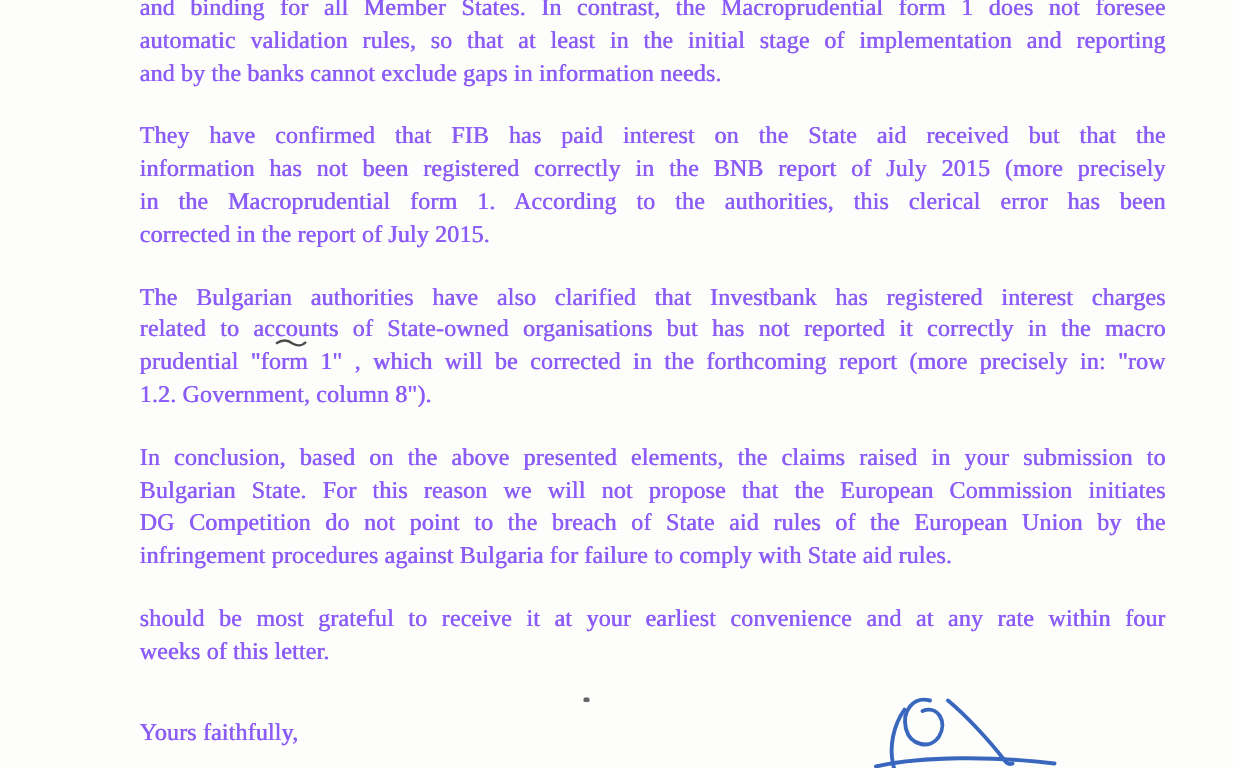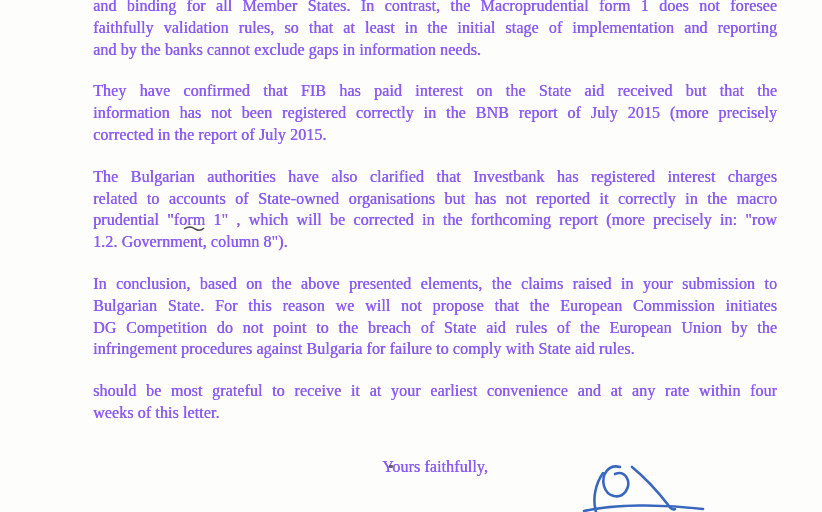--- a/index.html
+++ b/index.html
@@ -36,46 +36,47 @@
     height: 21.8px;
     overflow: hidden;
     white-space: normal;
   }
   .line.last {
     text-align: center;
     text-align-last: left;
   }
   .closing {
     margin-top: 32px;
-    text-align: center;
+    text-align: left;
   }
   .overlay {
     position: absolute;
     left: 0;
     top: 0;
     width: 822px;
     height: 512px;
     pointer-events: none;
   }
 </style>
 </head>
 <body>
 
 <div class="page">
 
   <div class="letter-body">
     <div id="paragraphs">
         <div class="para">
           <div class="line">and binding for all Member States. In contrast, the Macroprudential form 1 does not foresee</div>
-          <div class="line">faithfully validation rules, so that at least in the initial stage of implementation and reporting</div>
+          <div class="line">automatic validation rules, so that at least in the initial stage of implementation and reporting</div>
           <div class="line last">and by the banks cannot exclude gaps in information needs.</div>
         </div>
         <div class="para">
           <div class="line">They have confirmed that FIB has paid interest on the State aid received but that the</div>
           <div class="line">information has not been registered correctly in the BNB report of July 2015 (more precisely</div>
+          <div class="line">in the Macroprudential form 1.  According to the authorities, this clerical error has been</div>
           <div class="line last">corrected in the report of July 2015.</div>
         </div>
         <div class="para">
           <div class="line">The Bulgarian authorities have also clarified that Investbank has registered interest charges</div>
           <div class="line">related to accounts of State-owned organisations but has not reported it correctly in the macro</div>
           <div class="line">prudential "form 1" , which will be corrected in the forthcoming report (more precisely in: "row</div>
           <div class="line last">1.2. Government, column 8").</div>
         </div>
         <div class="para">
           <div class="line">In conclusion, based on the above presented elements, the claims raised in your submission to</div>

